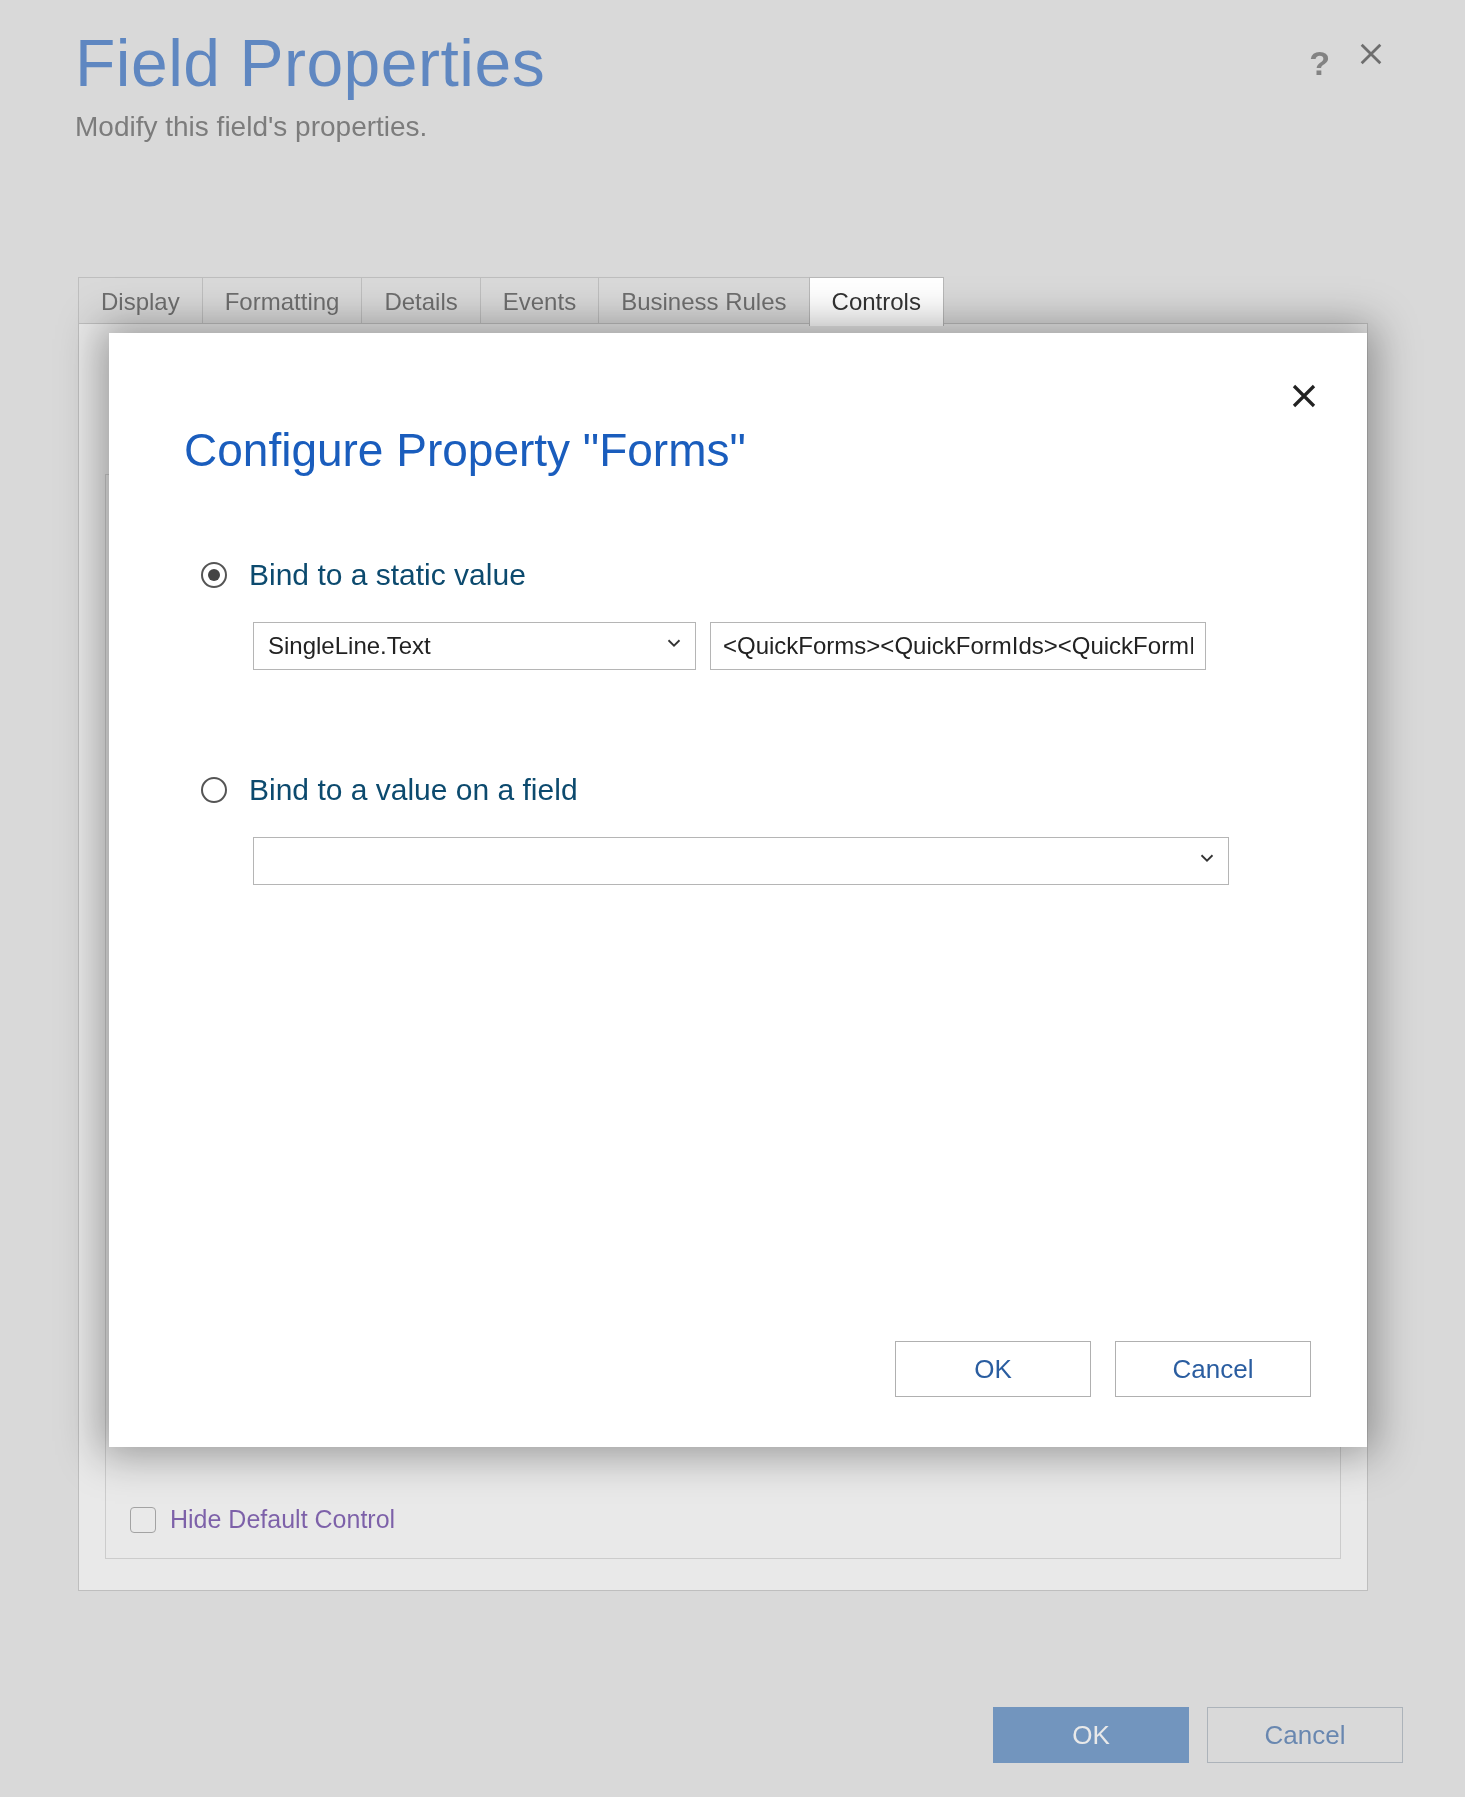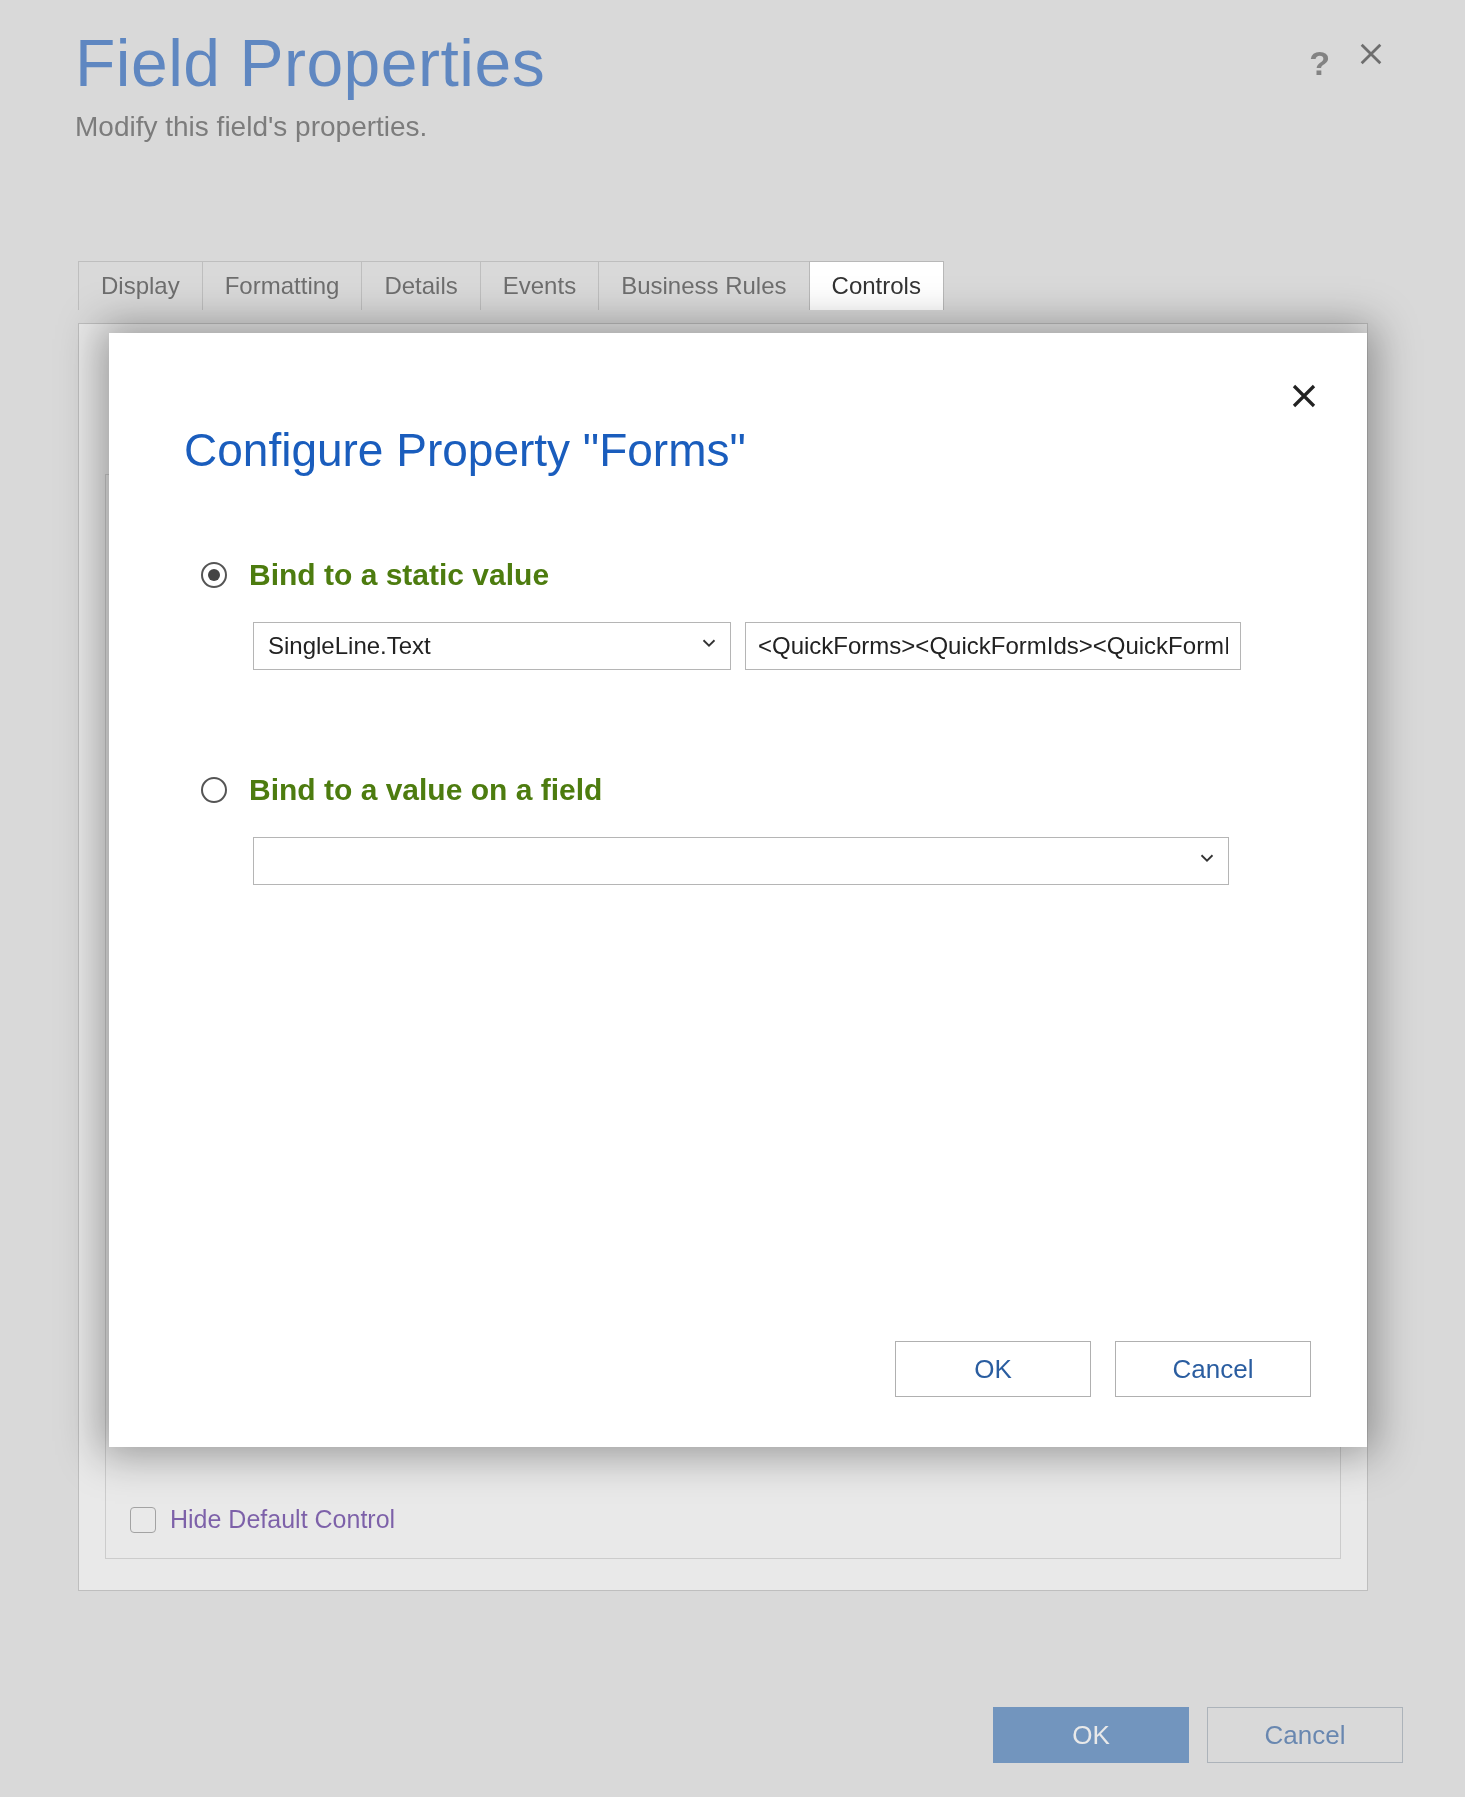--- a/index.html
+++ b/index.html
@@ -49,21 +49,21 @@
       top: 40px;
       right: 80px;
       cursor: pointer;
       color: #333;
     }
     .fp-close svg { width: 28px; height: 28px; }
     
     .tabs {
       position: absolute;
       left: 78px;
-      top: 261px;
+      top: 277px;
       display: flex;
       align-items: center;
     }
     .tab {
       border: 1px solid #b8b8b8;
       border-bottom: none;
       background: #e5e5e5;
       padding: 10px 22px;
       font-size: 24px;
       color: #333;
@@ -200,33 +200,33 @@
     }
     .radio.selected::after {
       content: '';
       width: 12px;
       height: 12px;
       background: #444;
       border-radius: 50%;
     }
     .opt-label {
       font-size: 30px;
-      font-weight: 700;
-      color: #4d7c0f;
+      font-weight: 400;
+      color: #0c4a6e;
       text-align: center;
     }
     .opt-body {
       margin-top: 30px;
       margin-left: 52px;
       display: flex;
       gap: 14px;
     }
     .select {
       position: relative;
-      width: 478px;
+      width: 443px;
       height: 48px;
       border: 1px solid #b5b5b5;
       display: flex;
       align-items: center;
       padding: 0 44px 0 14px;
       font-size: 24px;
       color: #222;
       background: #fff;
       cursor: pointer;
     }

